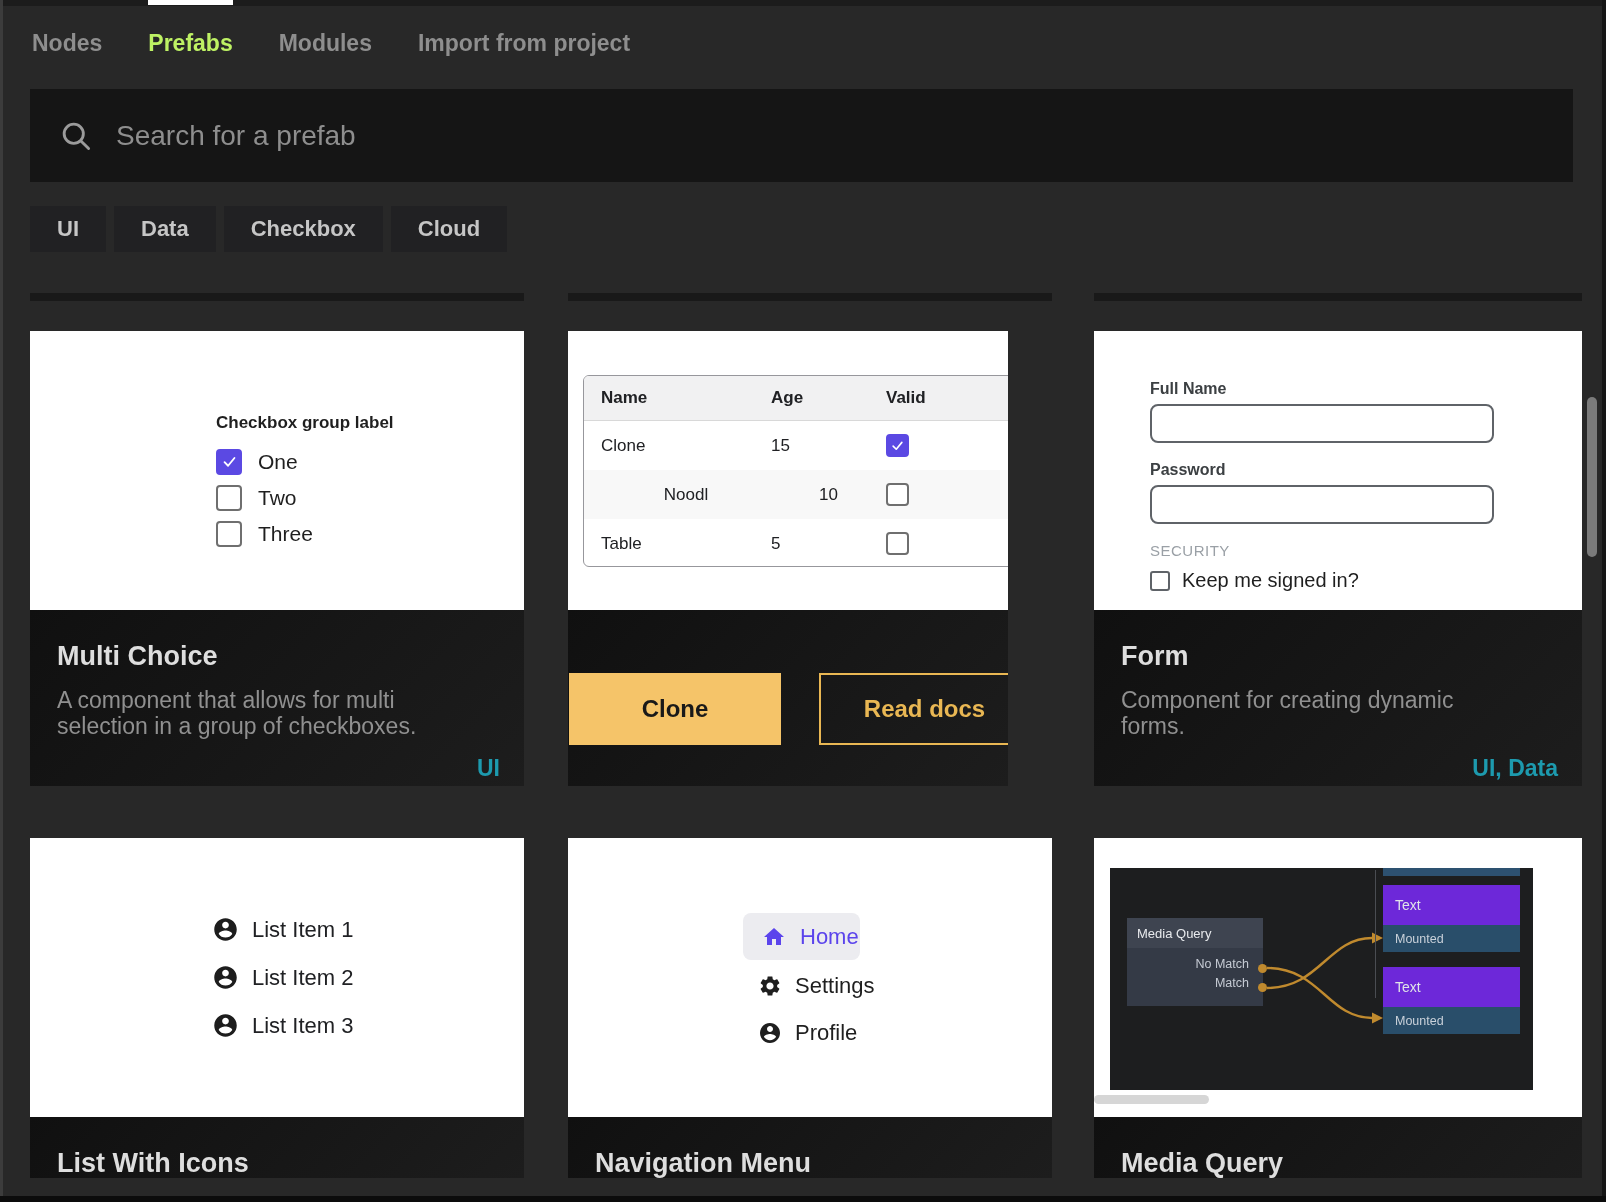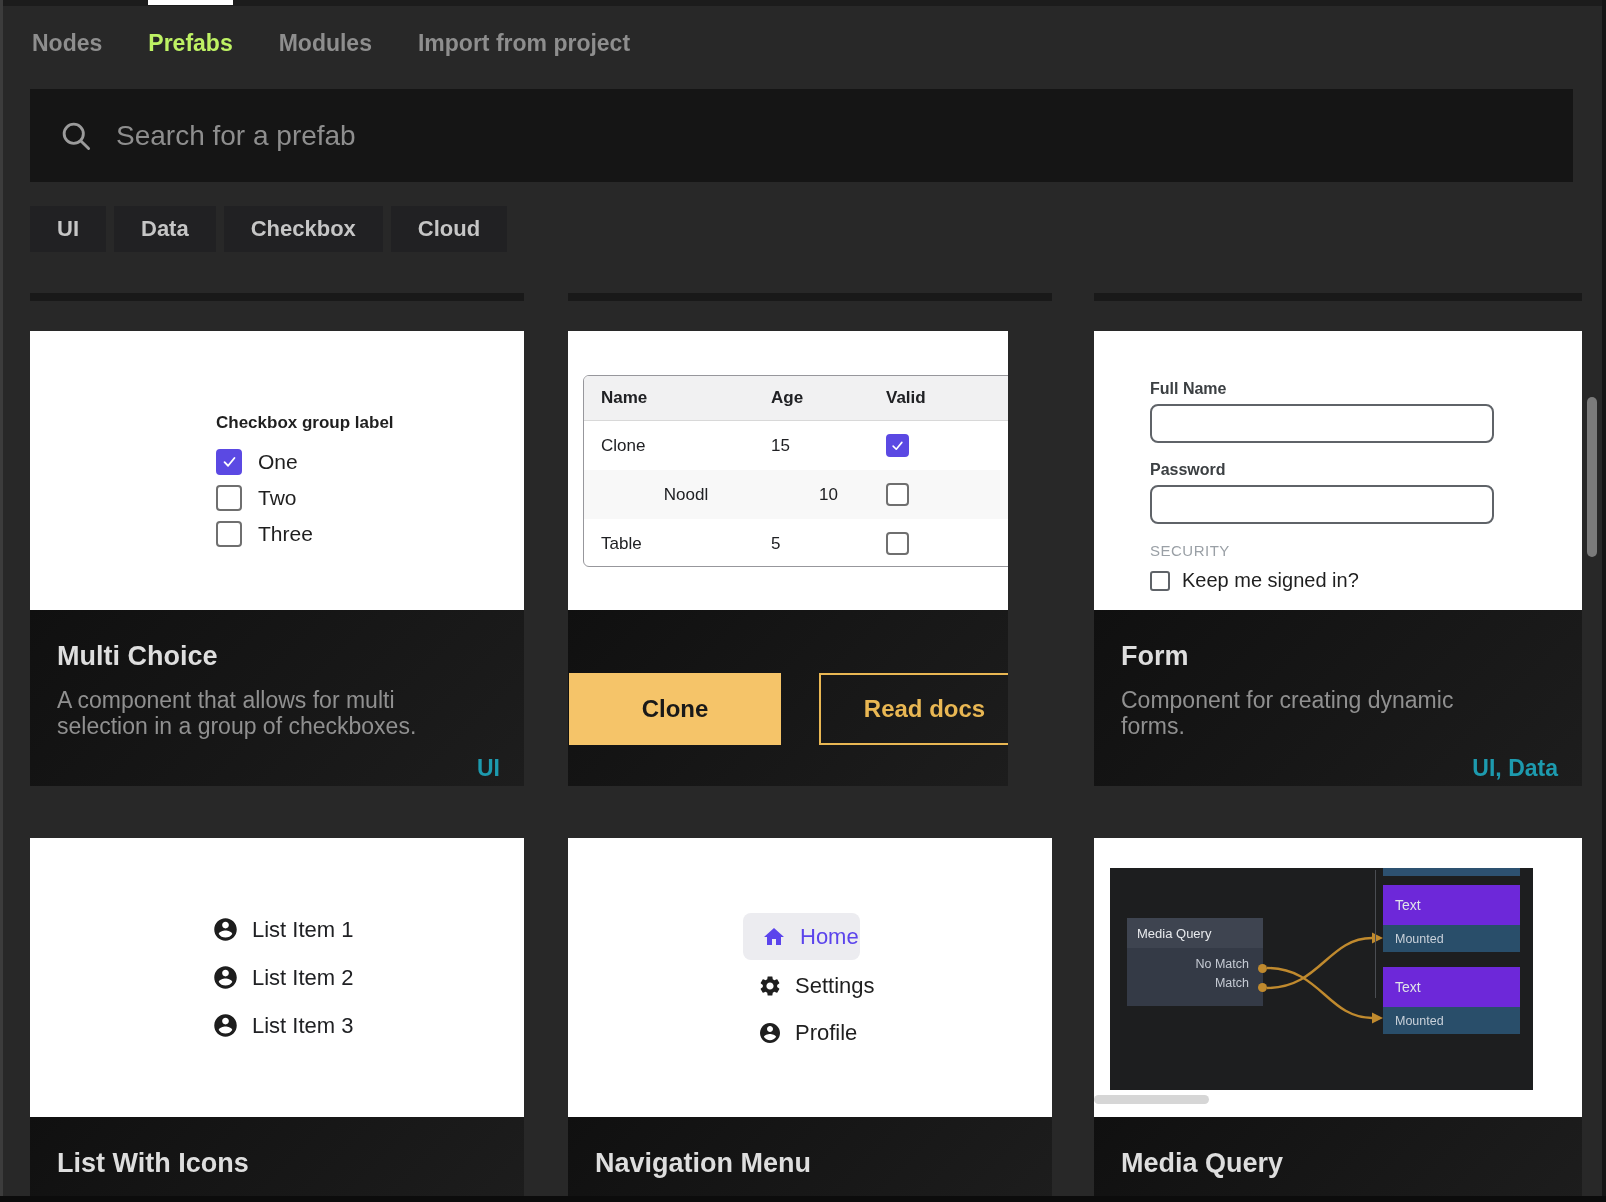--- a/index.html
+++ b/index.html
@@ -37,21 +37,21 @@
   .strip.c2 { left:568px;  width:484px; }
   .strip.c3 { left:1094px; width:488px; }
   .bottom-strip { position:absolute; left:0; top:1196px; width:100%; height:6px; background:#0c0c0c; }
 
   
   .card { position:absolute; cursor:pointer; }
   .card .preview { position:absolute; left:0; top:0; width:100%; height:279px; background:#ffffff; overflow:hidden; }
   .card .info { position:absolute; left:0; top:279px; width:100%; background:linear-gradient(135deg,#101010 0%,#1d1d1d 100%);
                 overflow:hidden; }
   .row1 .info { height:176px; }
-  .row2 .info { height:85px; }
+  .row2 .info { height:61px; }
   .card .title { margin:31px 0 0 27px; font-size:27px; font-weight:bold; color:#dedede; }
   .card .desc  { margin:16px 0 0 27px; font-size:23px; line-height:25.5px; color:#909090; max-width:395px; }
   .card .tag   { position:absolute; right:24px; bottom:4px; font-size:23px; font-weight:bold; color:#1d9aae; }
 
   .card1 { left:30px;   top:331px; width:494px; height:455px; }
   .card2 { left:568px;  top:331px; width:440px; height:455px; }
   .card3 { left:1094px; top:331px; width:488px; height:455px; }
   .card4 { left:30px;   top:838px; width:494px; height:364px; }
   .card5 { left:568px;  top:838px; width:484px; height:364px; }
   .card6 { left:1094px; top:838px; width:488px; height:364px; }

